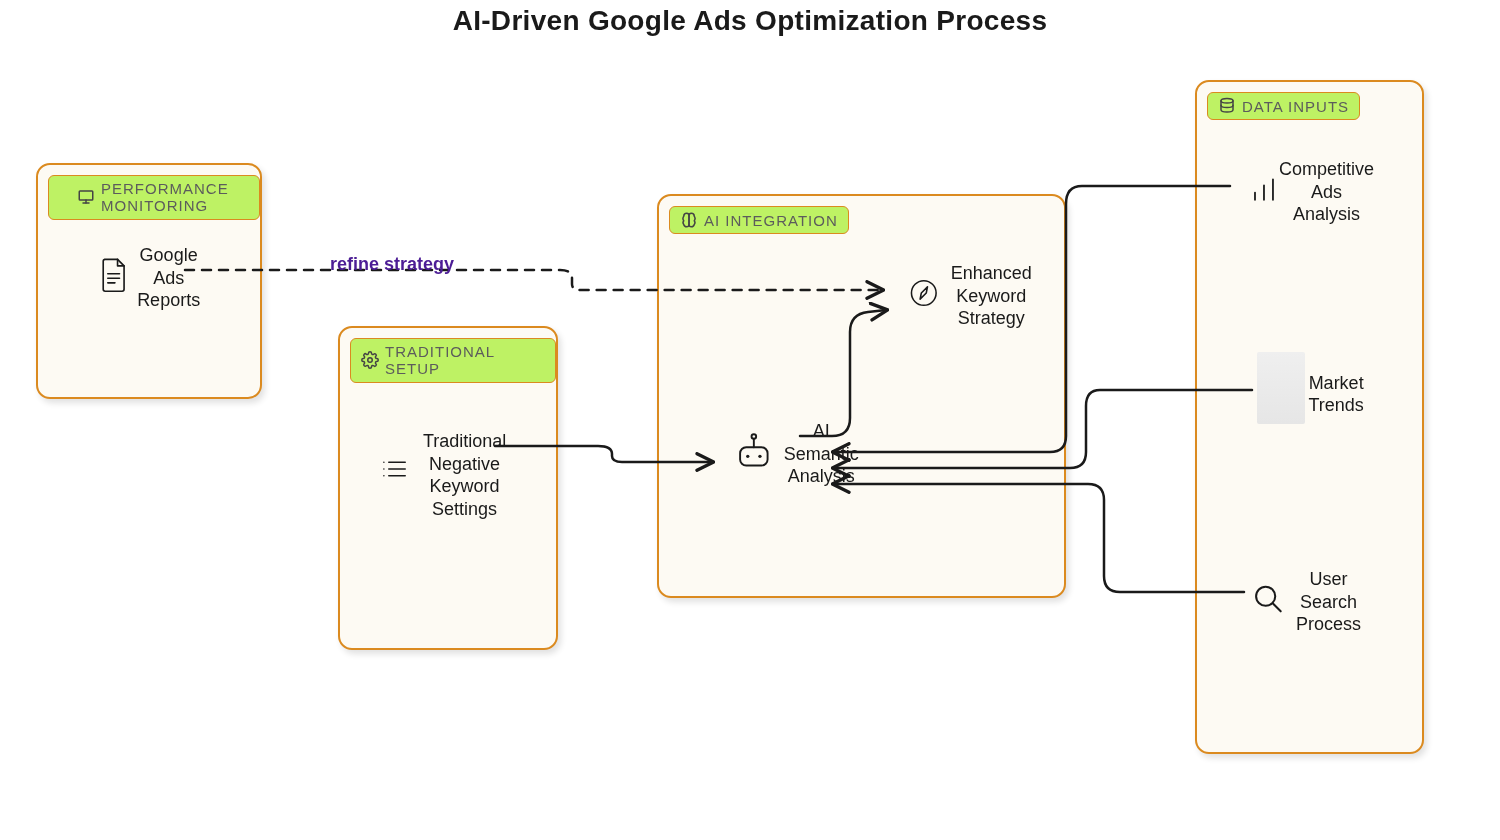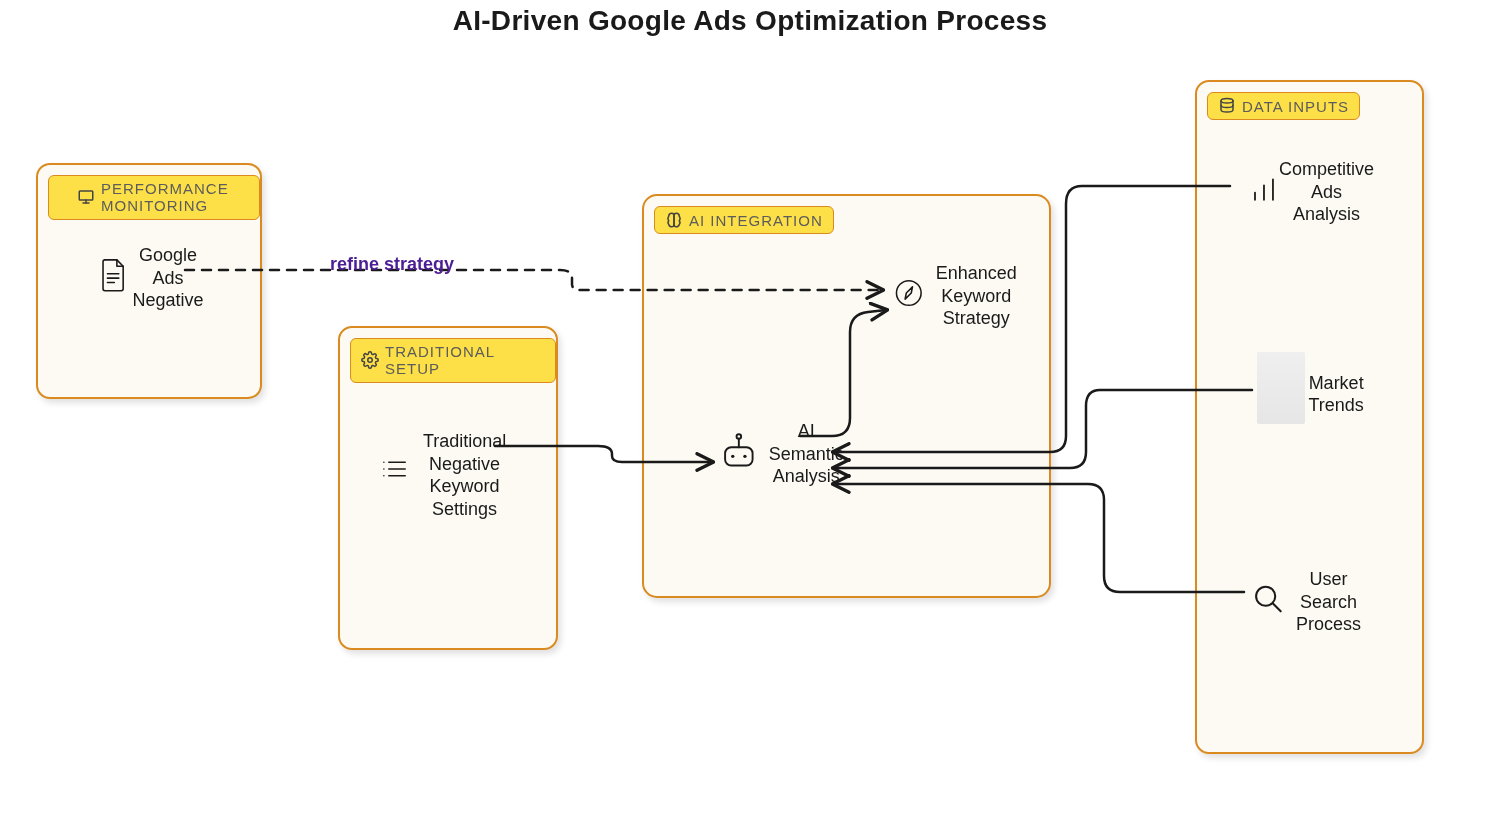--- a/index.html
+++ b/index.html
@@ -29,21 +29,21 @@
     border-radius: 14px;
     box-shadow: 3px 4px 6px rgba(0,0,0,0.12);
   }
   .panel-label {
     position: absolute;
     top: 10px;
     left: 10px;
     display: inline-flex;
     align-items: center;
     gap: 6px;
-    background: #fde047;
+    background: #bef264;
     border: 1.5px solid #db8a1f;
     border-radius: 6px;
     padding: 4px 10px;
     font-size: 15px;
     letter-spacing: 1px;
     color: #5c5c5c;
     font-weight: 500;
     white-space: nowrap;
   }
   .panel-label.multiline { white-space: normal; line-height: 1.15; }
@@ -95,21 +95,21 @@
     <span>PERFORMANCE MONITORING</span>
   </div>
   <div class="node" style="left:60px; top:72px; width:110px;">
     <svg width="64" height="76" viewBox="0 0 48 56" fill="none" stroke="#1a1a1a" stroke-width="2.5" stroke-linecap="round" stroke-linejoin="round">
       <path d="M10 4 H30 L40 14 V50 a3 3 0 0 1 -3 3 H11 a3 3 0 0 1 -3 -3 V7 a3 3 0 0 1 3 -3 Z"></path>
       <path d="M30 4 V14 H40"></path>
       <line x1="15" y1="26" x2="33" y2="26"></line>
       <line x1="15" y1="33" x2="33" y2="33"></line>
       <line x1="15" y1="40" x2="26" y2="40"></line>
     </svg>
-    <div class="node-label">Google Ads Negative</div>
+    <div class="node-label">Google Ads Reports</div>
   </div>
 </div>
 
 <div class="panel" style="left:338px; top:326px; width:216px; height:320px;">
   <div class="panel-label" style="max-width:195px; white-space:normal; line-height:1.15;">
     <svg width="18" height="18" viewBox="0 0 24 24" fill="none" stroke="#444" stroke-width="2" stroke-linecap="round" stroke-linejoin="round">
         <circle cx="12" cy="12" r="3"></circle>
         <path d="M19.4 15a1.7 1.7 0 0 0 .34 1.87l.06.06a2 2 0 1 1-2.83 2.83l-.06-.06a1.7 1.7 0 0 0-1.87-.34 1.7 1.7 0 0 0-1 1.56V21a2 2 0 0 1-4 0v-.09a1.7 1.7 0 0 0-1-1.56 1.7 1.7 0 0 0-1.87.34l-.06.06a2 2 0 1 1-2.83-2.83l.06-.06a1.7 1.7 0 0 0 .34-1.87 1.7 1.7 0 0 0-1.56-1H3a2 2 0 0 1 0-4h.09a1.7 1.7 0 0 0 1.56-1 1.7 1.7 0 0 0-.34-1.87l-.06-.06a2 2 0 1 1 2.83-2.83l.06.06a1.7 1.7 0 0 0 1.87.34H9a1.7 1.7 0 0 0 1-1.56V3a2 2 0 0 1 4 0v.09a1.7 1.7 0 0 0 1 1.56 1.7 1.7 0 0 0 1.87-.34l.06-.06a2 2 0 1 1 2.83 2.83l-.06.06a1.7 1.7 0 0 0-.34 1.87V9a1.7 1.7 0 0 0 1.56 1H21a2 2 0 0 1 0 4h-.09a1.7 1.7 0 0 0-1.56 1z"></path>
       </svg>
     <span>TRADITIONAL SETUP</span>
@@ -120,21 +120,21 @@
       <line x1="18" y1="8" x2="52" y2="8"></line>
       <circle cx="8" cy="22" r="1.6" fill="#1a1a1a" stroke="none"></circle>
       <line x1="18" y1="22" x2="52" y2="22"></line>
       <circle cx="8" cy="36" r="1.6" fill="#1a1a1a" stroke="none"></circle>
       <line x1="18" y1="36" x2="52" y2="36"></line>
     </svg>
     <div class="node-label" style="margin-top:12px;">Traditional Negative Keyword Settings</div>
   </div>
 </div>
 
-<div class="panel" style="left:642px; top:194px; width:405px; height:400px;border-radius:15px;">
+<div class="panel" style="left:657px; top:194px; width:405px; height:400px;">
   <div class="panel-label">
     <svg width="18" height="18" viewBox="0 0 24 24" fill="none" stroke="#444" stroke-width="2" stroke-linecap="round" stroke-linejoin="round">
         <path d="M9 3a4 4 0 0 0-4 4 4 4 0 0 0-1 2.6A4 4 0 0 0 5 13a4 4 0 0 0 0 5 4 4 0 0 0 4 3 3 3 0 0 0 3-3V6a3 3 0 0 0-3-3z"></path>
         <path d="M15 3a4 4 0 0 1 4 4 4 4 0 0 1 1 2.6A4 4 0 0 1 19 13a4 4 0 0 1 0 5 4 4 0 0 1-4 3 3 3 0 0 1-3-3V6a3 3 0 0 1 3-3z"></path>
       </svg>
     <span>AI INTEGRATION</span>
   </div>
 
   <div class="node" style="left:250px; top:60px; width:135px;">
     <svg width="64" height="64" viewBox="0 0 48 48" fill="none" stroke="#1a1a1a" stroke-width="2.5" stroke-linecap="round" stroke-linejoin="round">

